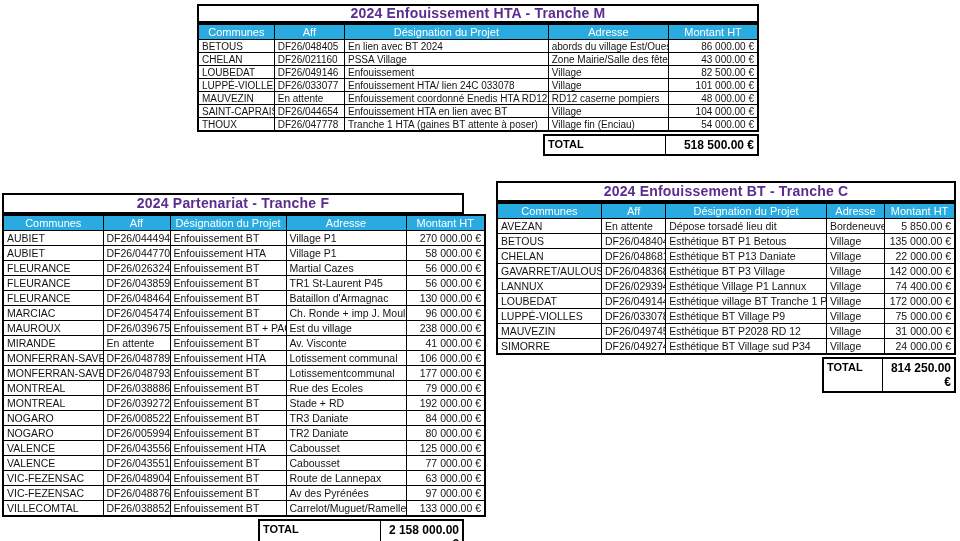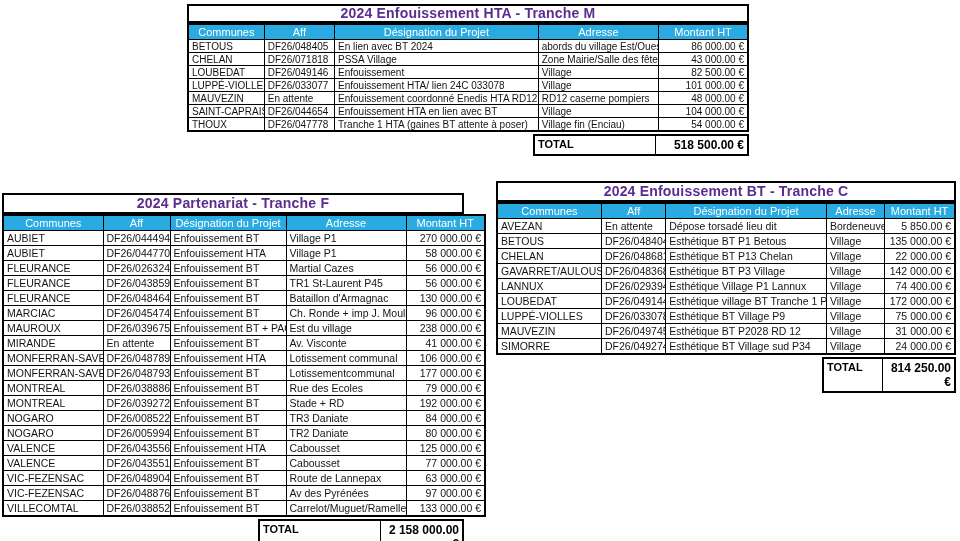--- a/index.html
+++ b/index.html
@@ -4,21 +4,21 @@
 <style>
   html, body { margin: 0; padding: 0; }
   body {
     width: 960px; height: 541px;
     background: #ffffff;
     font-family: "Liberation Sans", sans-serif;
     position: relative;
     overflow: hidden;
   }
   .tbl-wrap { position: absolute; }
-  #wrap-m { left: 187px; top: 4px;  width: 562px; }
+  #wrap-m { left: 197px; top: 4px;  width: 562px; }
   #wrap-f { left: 2px;   top: 193px; width: 462px; }
   #wrap-c { left: 496px; top: 181px; width: 460px; }
 
   .tbl-title {
     border: 2px solid #000;
     background: #fff;
     color: #5b2c8f;
     font-weight: bold;
     font-size: 14px;
     text-align: center;
@@ -109,21 +109,21 @@
     <tbody>
         <tr>
           <td>BETOUS</td>
           <td>DF26/048405</td>
           <td>En lien avec BT 2024</td>
           <td>abords du village Est/Ouest</td>
           <td>86 000.00 €</td>
         </tr>
         <tr>
           <td>CHELAN</td>
-          <td>DF26/071818</td>
+          <td>DF26/021160</td>
           <td>PSSA Village</td>
           <td>Zone Mairie/Salle des fêtes</td>
           <td>43 000.00 €</td>
         </tr>
         <tr>
           <td>LOUBEDAT</td>
           <td>DF26/049146</td>
           <td>Enfouissement</td>
           <td>Village</td>
           <td>82 500.00 €</td>
@@ -355,21 +355,21 @@
         <tr>
           <td>BETOUS</td>
           <td>DF26/048404</td>
           <td>Esthétique BT P1 Betous</td>
           <td>Village</td>
           <td>135 000.00 €</td>
         </tr>
         <tr>
           <td>CHELAN</td>
           <td>DF26/048681</td>
-          <td>Esthétique BT P13 Chelan</td>
+          <td>Esthétique BT P13 Daniate</td>
           <td>Village</td>
           <td>22 000.00 €</td>
         </tr>
         <tr>
           <td>GAVARRET/AULOUSTE</td>
           <td>DF26/048368</td>
           <td>Esthétique BT P3 Village</td>
           <td>Village</td>
           <td>142 000.00 €</td>
         </tr>

